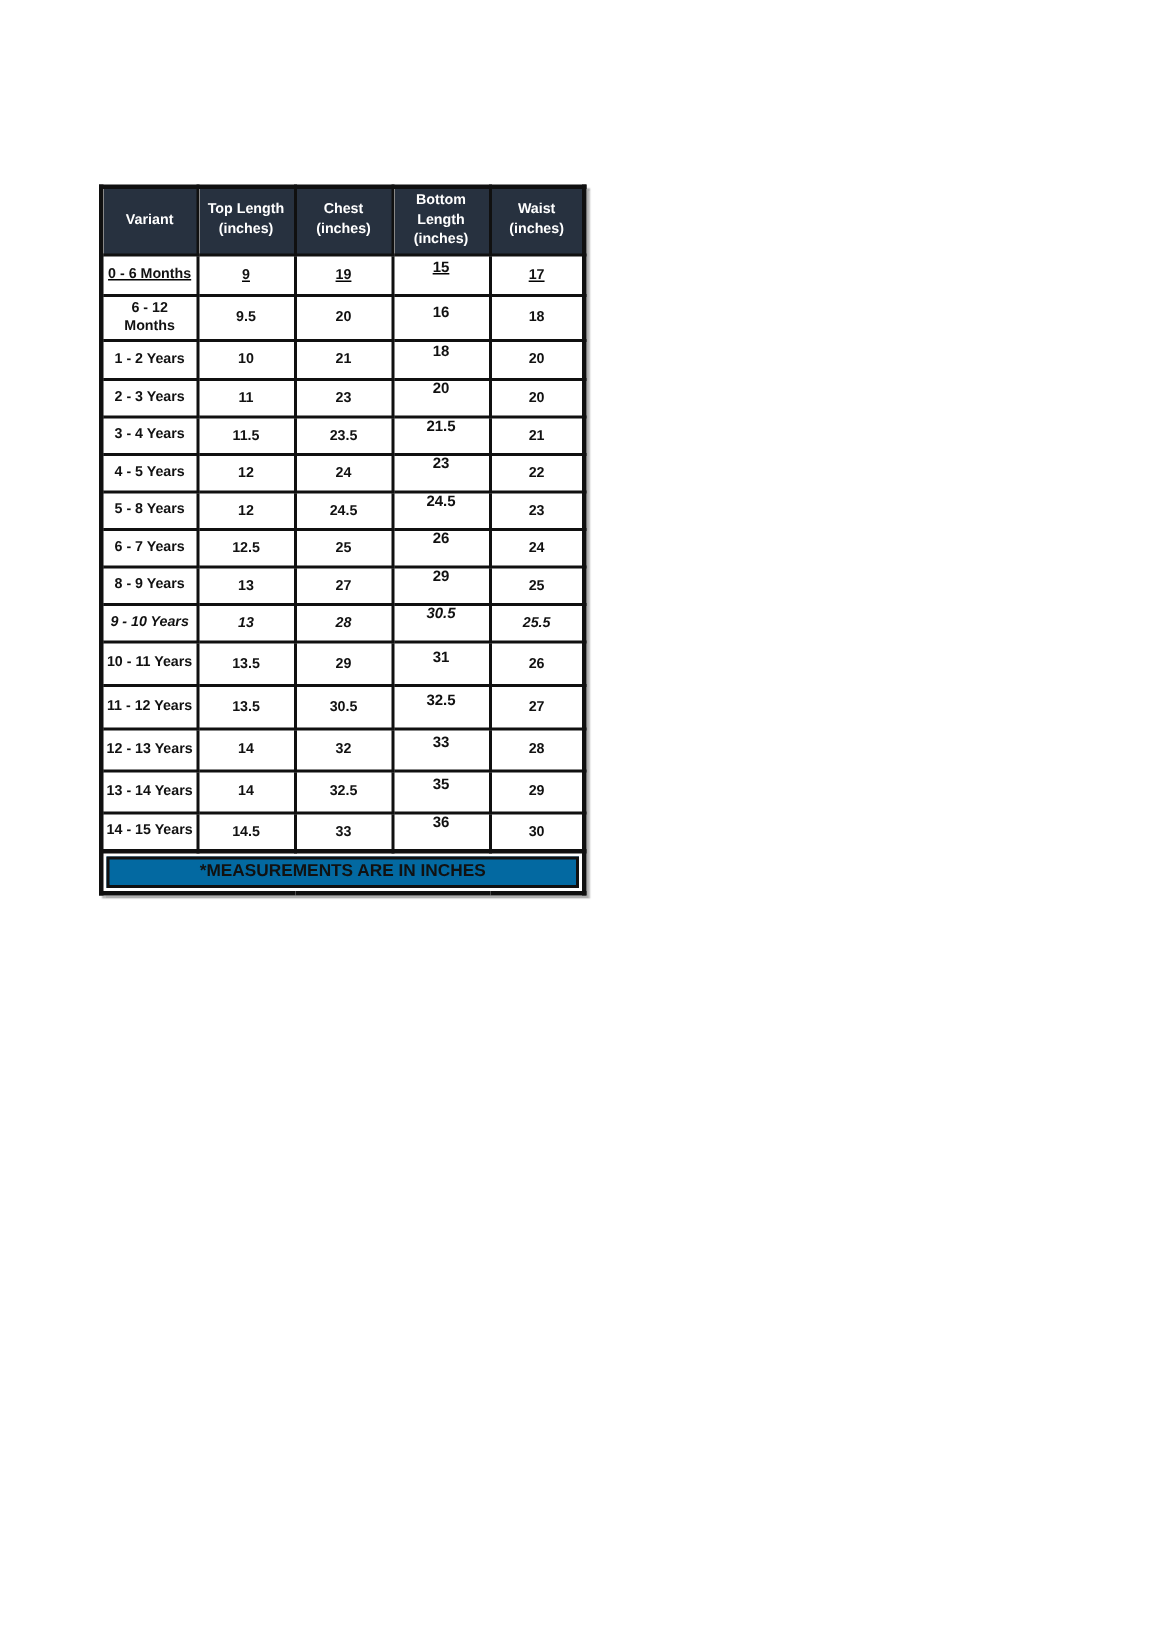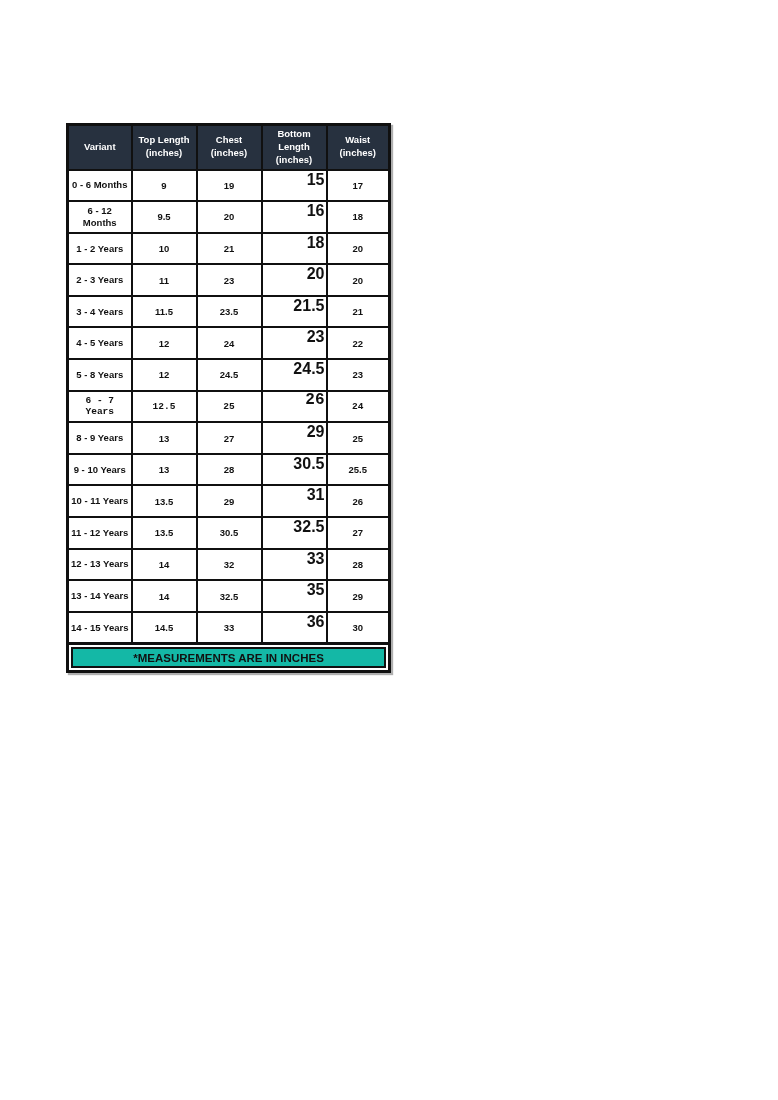--- a/index.html
+++ b/index.html
@@ -41,38 +41,37 @@
     line-height: 1.35;
     vertical-align: middle;
     padding: 2px 3px;
   }
   table.size-chart td {
     font-size: 9.5px;
     vertical-align: middle;
     background: #ffffff;
   }
   table.size-chart td.bl {
-    font-size: 16px;
+    font-size: 10px;
     vertical-align: bottom;
     padding-bottom: 12px;
     line-height: 1.1;
-    text-align: right;
   }
   table.size-chart td.variant {
     font-size: 9.5px;
     line-height: 1.25;
   }
   table.size-chart td.footer-cell {
     border: 3px solid #101010;
     padding: 0;
   }
   .footer-box {
     margin: 2px;
     border: 2.5px solid #101010;
-    background: #14b8a6;
+    background: #0369a1;
     height: 17px;
     display: flex;
     align-items: center;
     justify-content: center;
     font-size: 11.5px;
     font-weight: bold;
     color: #111111;
   }
 </style>
 </head>
@@ -90,21 +89,21 @@
     <thead>
       <tr style="height: 45px;">
           <th>Variant</th>
           <th>Top Length (inches)</th>
           <th>Chest (inches)</th>
           <th>Bottom Length (inches)</th>
           <th>Waist (inches)</th>
         </tr>
     </thead>
     <tbody>
-        <tr style="height: 27px;">
+        <tr style="height: 27px; text-decoration: underline;">
           <td class="variant">0 - 6 Months</td>
           <td>9</td>
           <td>19</td>
           <td class="bl">15</td>
           <td>17</td>
         </tr>
         <tr style="height: 30px;">
           <td class="variant">6 - 12 Months</td>
           <td>9.5</td>
           <td>20</td>
@@ -139,35 +138,35 @@
           <td class="bl">23</td>
           <td>22</td>
         </tr>
         <tr style="height: 18px;">
           <td class="variant">5 - 8 Years</td>
           <td>12</td>
           <td>24.5</td>
           <td class="bl">24.5</td>
           <td>23</td>
         </tr>
-        <tr style="height: 18px; font-family: Liberation Mono, monospace;">
+        <tr style="height: 18px;">
           <td class="variant">6 - 7 Years</td>
           <td>12.5</td>
           <td>25</td>
           <td class="bl">26</td>
           <td>24</td>
         </tr>
         <tr style="height: 18px; margin-top: 16px;">
           <td class="variant">8 - 9 Years</td>
           <td>13</td>
           <td>27</td>
           <td class="bl">29</td>
           <td>25</td>
         </tr>
-        <tr style="height: 17px;">
+        <tr style="height: 17px; font-style: italic;">
           <td class="variant">9 - 10 Years</td>
           <td>13</td>
           <td>28</td>
           <td class="bl">30.5</td>
           <td>25.5</td>
         </tr>
         <tr style="height: 29px;">
           <td class="variant">10 - 11 Years</td>
           <td>13.5</td>
           <td>29</td>

